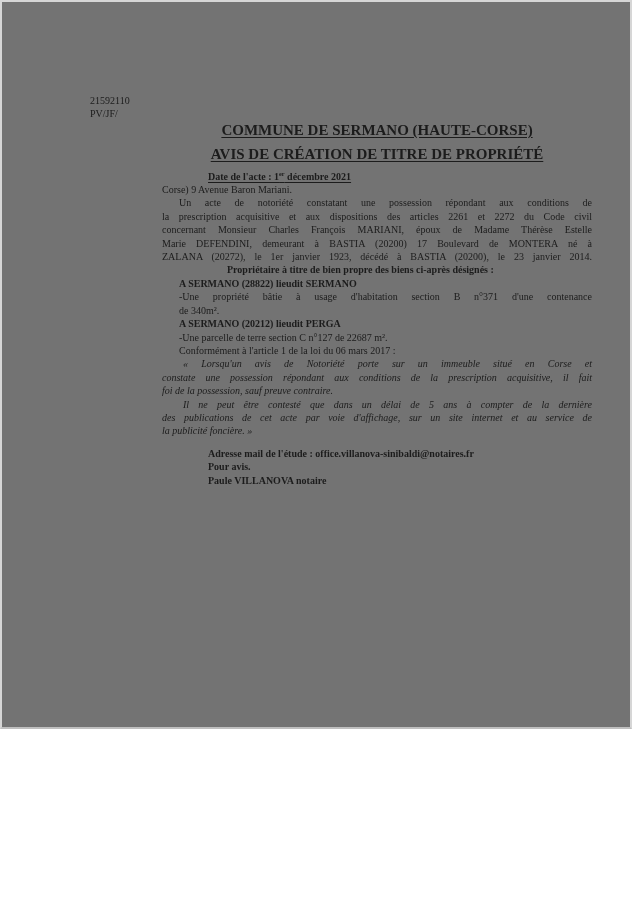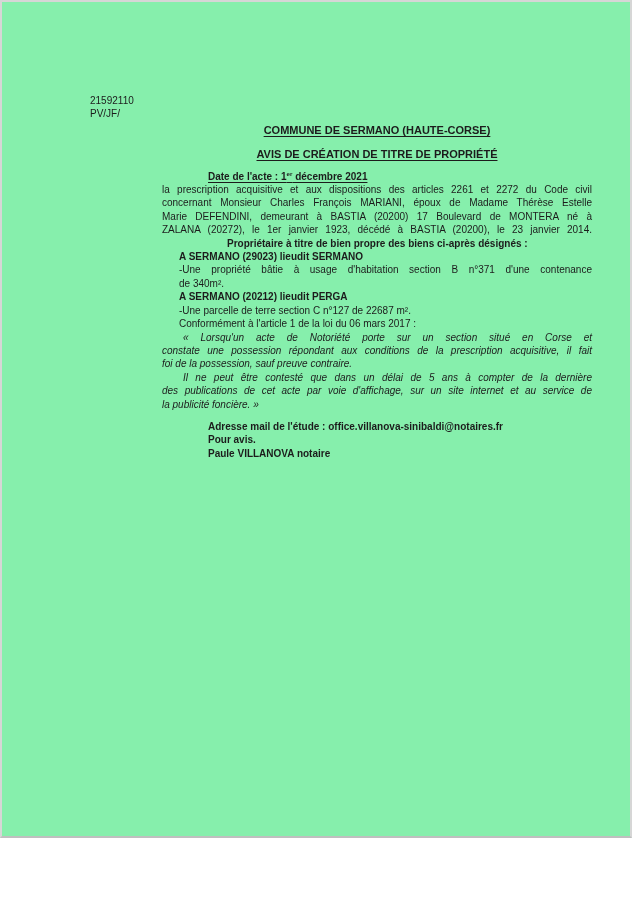--- a/index.html
+++ b/index.html
@@ -3,44 +3,44 @@
 <meta charset="utf-8">
 <style>
   html, body {
     margin: 0;
     padding: 0;
     background: #ffffff;
   }
   .page {
     position: relative;
     width: 632px;
-    height: 838px;
+    height: 729px;
     box-sizing: border-box;
-    background: #86efac;
+    background: #737373;
     border: 2px solid #d6d6d6;
     border-bottom-color: #bfbfbf;
-    font-family: Liberation Sans, sans-serif;
+    font-family: Liberation Serif, serif;
     font-size: 10px;
     line-height: 13.4px;
     color: #1c1c1c;
     overflow: hidden;
   }
   .ref-block {
     margin: 92px 0 0 88px;
   }
   .content {
     margin-left: 160px;
     width: 430px;
   }
   .doc-title {
     text-align: center;
     font-weight: bold;
     text-decoration: underline;
     text-underline-offset: 2px;
-    font-size: 11px;
+    font-size: 15px;
   }
   .title-commune { margin-top: 3px; }
   .title-notice  { margin-top: 11px; text-align: center; }
   .body-lines { margin-top: 8px; }
   .block { margin: 0; }
   .line { text-align: left; }
   .line.b { font-weight: bold; }
   .line.i { font-style: italic; }
   .line.u { text-decoration: underline; text-underline-offset: 2px; }
   .line.j { text-align: justify; text-align-last: justify; }
@@ -59,48 +59,50 @@
     <div>PV/JF/</div>
   </div>
   <div class="content">
     <div class="doc-title title-commune">COMMUNE DE SERMANO (HAUTE-CORSE)</div>
     <div class="doc-title title-notice">AVIS DE CRÉATION DE TITRE DE PROPRIÉTÉ</div>
     <div class="body-lines" id="body-lines">
         <div class="block">
           <div class="line b u" style="margin-left: 46px;"><span>Date de l'acte : 1</span><sup>er</sup><span> décembre 2021</span></div>
         </div>
         <div class="block">
+          <div class="line">Corse) 9 Avenue Baron Mariani.</div>
         </div>
         <div class="block">
+          <div class="line j" style="margin-left: 17px;">Un acte de notoriété constatant une possession répondant aux conditions de</div>
           <div class="line j">la prescription acquisitive et aux dispositions des articles 2261 et 2272 du Code civil</div>
           <div class="line j">concernant Monsieur Charles François MARIANI, époux de Madame Thérèse Estelle</div>
           <div class="line j">Marie DEFENDINI, demeurant à BASTIA (20200) 17 Boulevard de MONTERA né à</div>
           <div class="line j">ZALANA (20272), le 1er janvier 1923, décédé à BASTIA (20200), le 23 janvier 2014.</div>
         </div>
         <div class="block">
           <div class="line b" style="margin-left: 17px; padding-left: 48px;">Propriétaire à titre de bien propre des biens ci-après désignés :</div>
         </div>
         <div class="block">
-          <div class="line b" style="margin-left: 17px;">A SERMANO (29023) lieudit SERMANO</div>
+          <div class="line b" style="margin-left: 17px;">A SERMANO (28822) lieudit SERMANO</div>
         </div>
         <div class="block">
           <div class="line j" style="margin-left: 17px;">-Une propriété bâtie à usage d'habitation section B n°371 d'une contenance</div>
           <div class="line" style="margin-left: 17px;">de 340m².</div>
         </div>
         <div class="block">
           <div class="line b" style="margin-left: 17px;">A SERMANO (20212) lieudit PERGA</div>
         </div>
         <div class="block">
           <div class="line" style="margin-left: 17px;">-Une parcelle de terre section C n°127 de 22687 m².</div>
         </div>
         <div class="block">
           <div class="line" style="margin-left: 17px;">Conformément à l'article 1 de la loi du 06 mars 2017 :</div>
         </div>
         <div class="block">
-          <div class="line i j" style="margin-left: 21px;">« Lorsqu'un acte de Notoriété porte sur un section situé en Corse et</div>
+          <div class="line i j" style="margin-left: 21px;">« Lorsqu'un avis de Notoriété porte sur un immeuble situé en Corse et</div>
           <div class="line i j">constate une possession répondant aux conditions de la prescription acquisitive, il fait</div>
           <div class="line i">foi de la possession, sauf preuve contraire.</div>
         </div>
         <div class="block">
           <div class="line i j" style="margin-left: 21px;">Il ne peut être contesté que dans un délai de 5 ans à compter de la dernière</div>
           <div class="line i j">des publications de cet acte par voie d'affichage, sur un site internet et au service de</div>
           <div class="line i">la publicité foncière. »</div>
         </div>
         <div class="block" style="margin-top: 9px;">
           <div class="line b" style="margin-left: 46px;">Adresse mail de l'étude : office.villanova-sinibaldi@notaires.fr</div>

